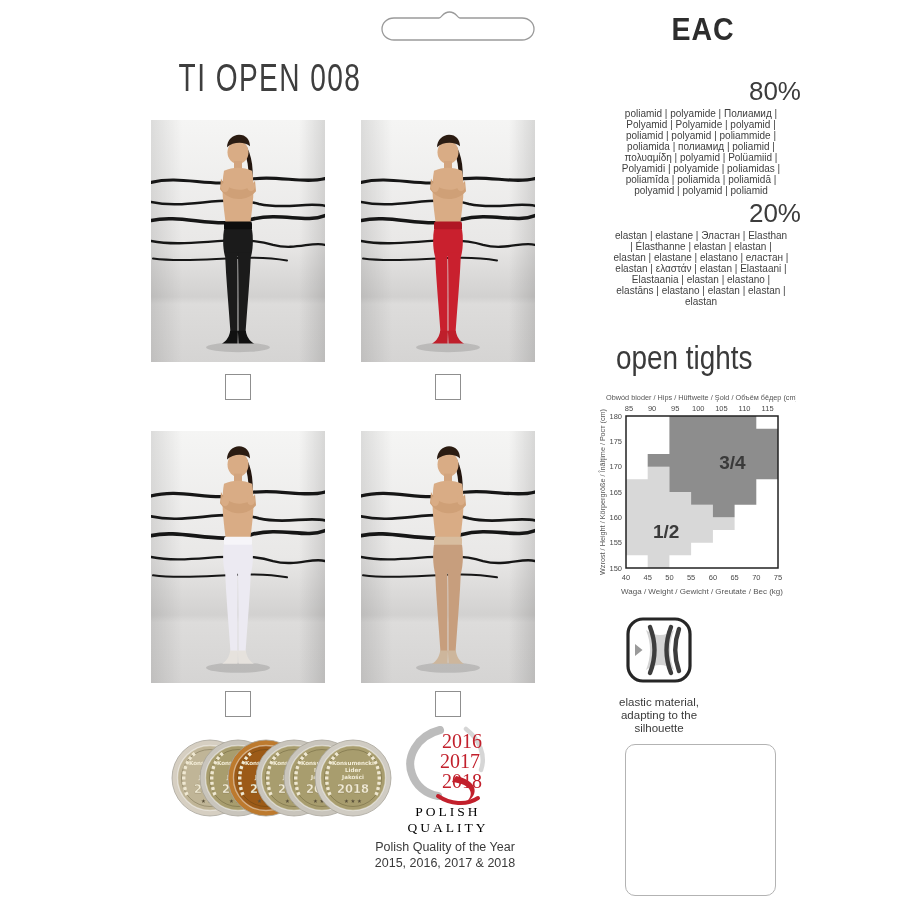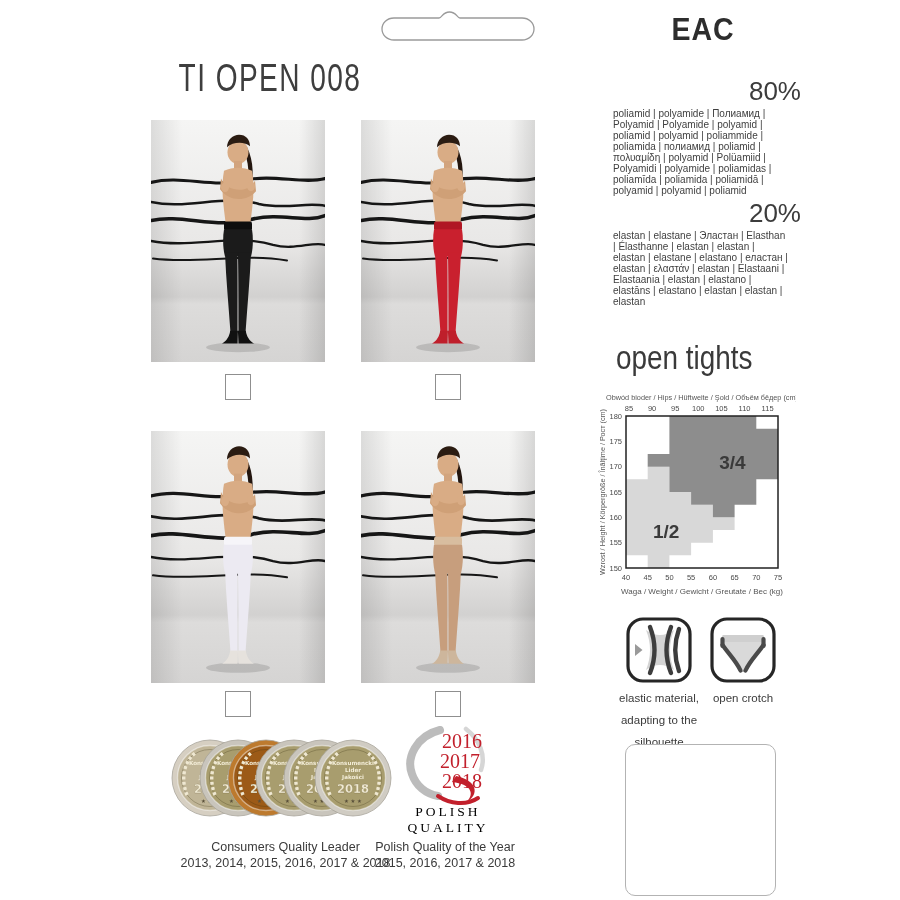--- a/index.html
+++ b/index.html
@@ -4,27 +4,27 @@
 <style>
   html,body{margin:0;padding:0;}
   body{width:900px;height:900px;background:#fff;font-family:"Liberation Sans",sans-serif;color:#3c3c3c;position:relative;overflow:hidden;}
   .sheet{position:absolute;left:8px;top:0;width:900px;height:900px;background:#fff;}
   .hang-tab{position:absolute;left:371px;top:9px;width:158px;height:36px;}
   .eac{position:absolute;left:640px;top:12px;width:110px;text-align:center;font-size:31px;font-weight:700;letter-spacing:1px;color:#2d2d2d;transform:scaleX(.92);}
   .title{position:absolute;left:122px;top:56px;width:280px;text-align:center;font-size:39px;color:#3e3e3e;letter-spacing:2px;transform:scaleX(.72);transform-origin:center;white-space:nowrap;}
   .photo{position:absolute;overflow:hidden;}
   .checkbox{position:absolute;width:26px;height:26px;border:1.6px solid #8f8f8f;background:#fff;box-sizing:border-box;}
   .pct{position:absolute;left:593px;width:200px;text-align:right;font-size:26px;color:#3c3c3c;}
-  .langs{position:absolute;left:605px;width:176px;text-align:left;font-size:10px;line-height:11px;color:#3f3f3f;}
+  .langs{position:absolute;left:605px;width:176px;text-align:center;font-size:10px;line-height:11px;color:#3f3f3f;}
   .open-tights{position:absolute;left:593px;top:338px;width:200px;text-align:left;}
   .open-tights span{display:inline-block;font-size:34px;color:#3a3a3a;transform:scaleX(.82);white-space:nowrap;}
   .chart{position:absolute;left:588px;top:390px;width:200px;height:212px;}
   .feat{position:absolute;text-align:center;}
   .fico{margin:0 auto;width:68px;height:68px;}
-  .flabel{margin-top:3px;font-size:11.5px;line-height:22px;color:#3a3a3a;}
+  .flabel{margin-top:12px;font-size:11.5px;line-height:13px;color:#3a3a3a;}
   .empty-box{position:absolute;left:617px;top:744px;width:151px;height:152px;border:1.3px solid #b3b3b3;border-radius:10px;box-sizing:border-box;background:#fff;}
   .medals{position:absolute;left:162px;top:737px;width:228px;height:84px;}
   .award-caption{position:absolute;text-align:center;font-size:12.5px;line-height:16px;color:#3a3a3a;}
   .pq-logo{position:absolute;left:392px;top:726px;width:96px;height:80px;}
   .pq-name{position:absolute;left:384px;width:112px;text-align:center;font-family:"Liberation Serif",serif;color:#000000;letter-spacing:3px;font-size:13.5px;}
 </style>
 </head>
 <body>
 
 <div class="sheet">
@@ -270,34 +270,20 @@
  <polygon points="10,28 10,40 17.5,34" fill="#9a9a9a"></polygon>
  <path d="M21,14 Q35,24 49,14 Q41,34 49,54 Q35,44 21,54 Q29,34 21,14 Z" fill="#d4d4d4"></path>
  <g stroke="#3d3d3d" stroke-width="4.4" fill="none" stroke-linecap="round">
   <path d="M25,11 Q34,34 25,57"></path>
   <path d="M46,11 Q37,34 46,57"></path>
   <path d="M54,13 Q46.5,34 54,55"></path>
  </g>
 </svg></div>
     <div class="flabel" id="flabel0">elastic material, adapting to the silhouette</div>
   </div>
-  <div class="feat" style="left:692px;top:616px;width:86px">
-    <div class="fico" id="fico1"><svg width="68" height="68" viewBox="0 0 68 68">
- <rect x="3" y="3" width="62" height="62" rx="15" fill="#fff" stroke="#262626" stroke-width="3.2"></rect>
- <path d="M13,20 H55 L53.5,31 C46,41.5 40,47.5 36.5,56 L31.5,56 C28,47.5 22,41.5 14.5,31 Z" fill="#d9d9d9"></path>
- <rect x="13.5" y="19" width="41" height="7" fill="#cfcfcf"></rect>
- <g stroke="#4a4a4a" stroke-width="4.2" fill="none" stroke-linecap="round">
-  <path d="M13.5,29 C21,39.5 27.5,45.5 31.5,54.5"></path>
-  <path d="M54.5,29 C47,39.5 40.5,45.5 36.5,54.5"></path>
-  <path d="M13.5,23 L13.5,30"></path>
-  <path d="M54.5,23 L54.5,30"></path>
- </g>
-</svg></div>
-    <div class="flabel" id="flabel1">open crotch</div>
-  </div>
 
   <div class="empty-box"></div>
 
   <div class="medals" id="medals"><svg width="228" height="84" viewBox="0 0 228 84" font-family="'DejaVu Sans','Liberation Sans',sans-serif">
         <g transform="translate(40,41)">
    <circle r="38" fill="#d6cfc2" stroke="#a8a49b" stroke-width="0.8"></circle>
    <circle r="32.5" fill="#c0b597"></circle>
    <circle r="32.5" fill="none" stroke="rgba(255,255,255,0.45)" stroke-width="1.4"></circle>
    <circle r="28.5" fill="none" stroke="rgba(60,50,20,0.35)" stroke-width="0.8"></circle>
    <path d="M-23,17 C-29,2 -27,-15 -15,-25" stroke="#efe8d2" stroke-width="3.4" fill="none" stroke-dasharray="3 2.3"></path>
@@ -367,24 +353,20 @@
    <circle r="28.5" fill="none" stroke="rgba(60,50,20,0.35)" stroke-width="0.8"></circle>
    <path d="M-23,17 C-29,2 -27,-15 -15,-25" stroke="#efe8d2" stroke-width="3.4" fill="none" stroke-dasharray="3 2.3"></path>
    <path d="M23,17 C29,2 27,-15 15,-25" stroke="#efe8d2" stroke-width="3.4" fill="none" stroke-dasharray="3 2.3"></path>
    <text y="-13" font-size="5.6" font-weight="bold" fill="#f3edd8" text-anchor="middle">Konsumencki</text>
    <text y="-6" font-size="5.6" font-weight="bold" fill="#f3edd8" text-anchor="middle">Lider</text>
    <text y="1" font-size="5.6" font-weight="bold" fill="#f3edd8" text-anchor="middle">Jakości</text>
    <text y="15" font-size="11.5" font-weight="bold" fill="#f0ead4" text-anchor="middle" stroke="rgba(80,65,25,0.4)" stroke-width="0.3">2018</text>
    <text y="25" font-size="5.4" fill="#59503a" text-anchor="middle">★ ★ ★</text>
   </g>
       </svg></div>
-  <div class="award-caption" style="left:150px;top:839px;width:255px">
-    <div>Consumers Quality Leader</div>
-    <div>2013, 2014, 2015, 2016, 2017 &amp; 2018</div>
-  </div>
 
   <div class="pq-logo" id="pq-logo"><svg width="96" height="80" viewBox="0 0 96 80" font-family="'Liberation Serif',serif">
   <path d="M40,4 C16,10 6,32 12,48 C16,60 26,68 38,70" stroke="#b5b5b5" stroke-width="8" fill="none" opacity="0.9" stroke-linecap="round"></path>
   <path d="M66,3 C80,14 86,30 81,44" stroke="#b5b5b5" stroke-width="4.5" fill="none" opacity="0.55" stroke-linecap="round"></path>
   <path d="M56,50 C76,54 82,68 64,78 C76,69 72,58 52,56 Z" fill="#c2202c"></path>
   <path d="M38,70 C50,78 66,80 78,72" stroke="#c2202c" stroke-width="4" fill="none" stroke-linecap="round"></path>
   <text x="62" y="22" font-size="20" fill="#c2202c" text-anchor="middle">2016</text>
   <text x="60" y="42" font-size="20" fill="#c2202c" text-anchor="middle">2017</text>
   <text x="62" y="62" font-size="20" fill="#c2202c" text-anchor="middle">2018</text>
  </svg></div>

